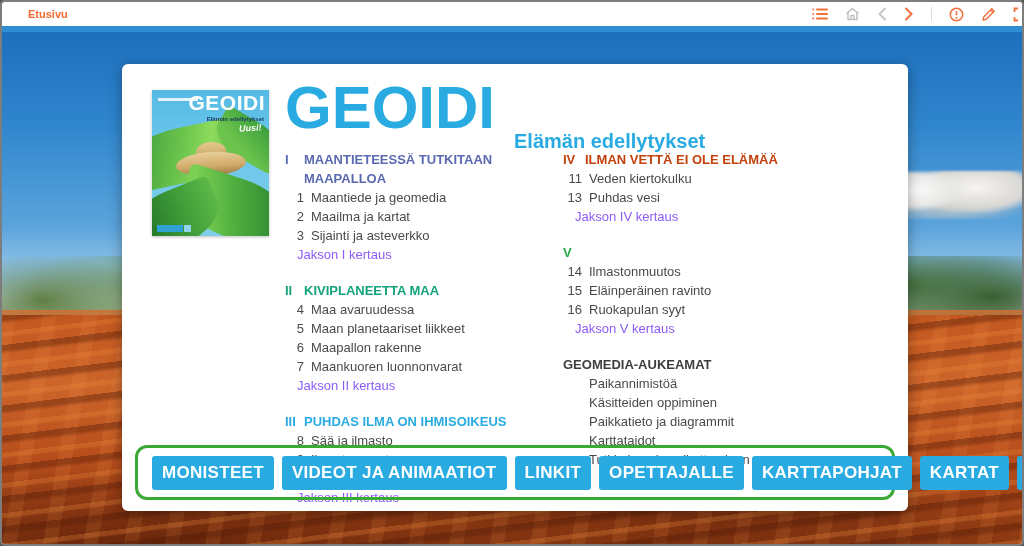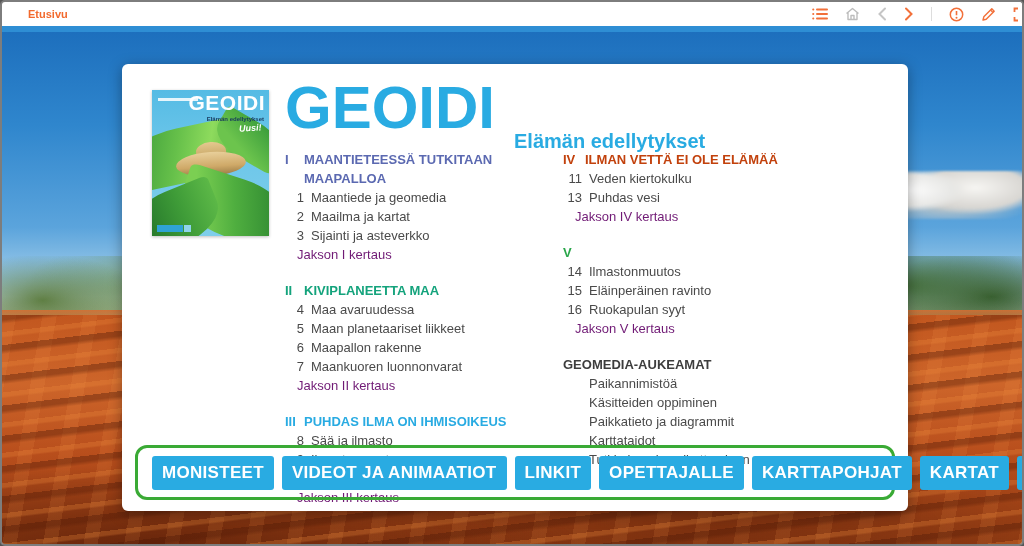--- a/index.html
+++ b/index.html
@@ -104,21 +104,21 @@
   
   .col { position:absolute; top:86px; }
   .col-left  { left:163px; width:278px; }
   .col-right { left:441px; width:310px; }
   .section { margin-bottom:17px; }
   .sec-head { display:flex; font-size:13px; font-weight:bold; line-height:19px; cursor:pointer; }
   .sec-head .numeral { width:19px; flex:none; }
   .col-right .sec-head .numeral { width:22px; }
   .item-row { display:flex; font-size:13px; line-height:19px; color:#4a4a4a; cursor:pointer; }
   .item-num { width:26px; flex:none; text-align:right; padding-right:7px; }
-  .sec-footer { font-size:13px; line-height:19px; color:#701a75; margin-left:12px; cursor:pointer; }
+  .sec-footer { font-size:13px; line-height:19px; color:#8b5cf6; margin-left:12px; cursor:pointer; }
   .sec-footer:empty { display:none; }
 
   
   .btn-box {
     position:absolute; left:13px; top:381px; width:760px; height:55px;
     border:3px solid #3aaa35; border-radius:12px;
     display:flex; align-items:center; gap:8px; padding:0 14px;
   }
   .tab-btn {
     background:#29abe2; color:#fff; font-size:17px; font-weight:bold; letter-spacing:.3px;

